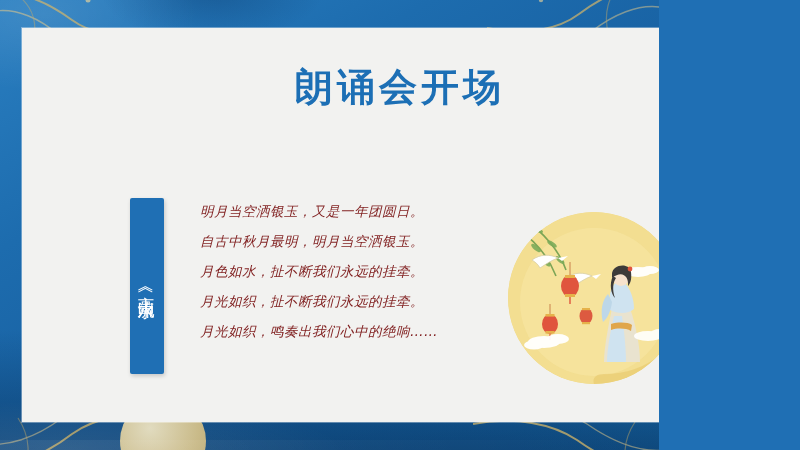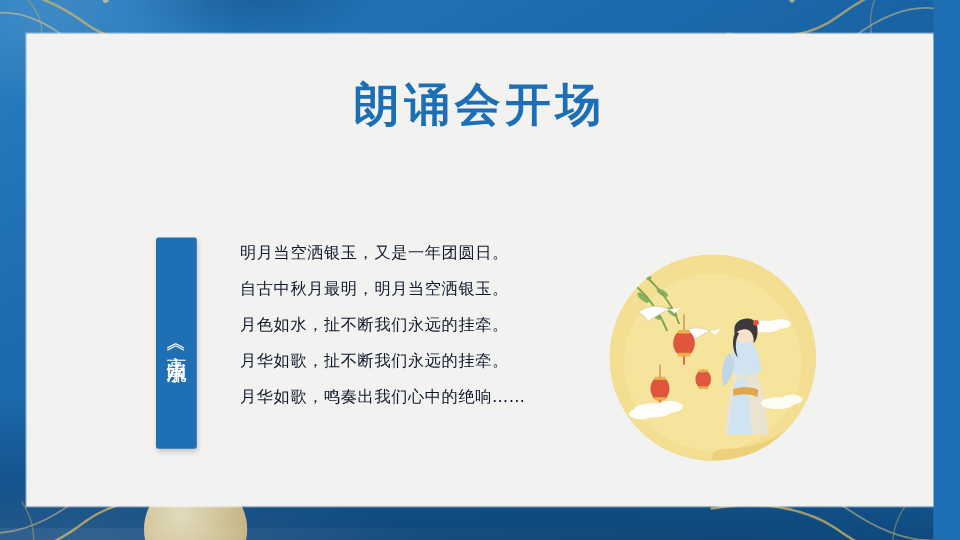--- a/index.html
+++ b/index.html
@@ -9,21 +9,21 @@
   body {
     width: 800px;
     height: 450px;
     overflow: hidden;
     font-family: "Liberation Sans", sans-serif;
     background: #1f6fb4;
   }
 
   .slide {
     position: relative;
-    width: 778px;
+    width: 659px;
     height: 450px;
     overflow: hidden;
     background: linear-gradient(150deg, #2a7fc1 0%, #1d6cae 30%, #175fa0 60%, #1a74b6 100%);
   }
 
   
   .bg-wave {
     position: absolute;
     left: 0;
     right: 0;
@@ -116,26 +116,27 @@
   }
 
   
   .poem {
     position: absolute;
     left: 178px;
     top: 168px;
     width: 300px;
   }
   .poem-line {
-    color: #0f172a;
+    color: #7f1d1d;
     font-size: 13.5px;
     line-height: 30px;
     letter-spacing: 0.5px;
     white-space: nowrap;
     font-family: "DejaVu Sans", "Liberation Sans", sans-serif;
+    font-style: italic;
   }
 
   
   .illus {
     position: absolute;
     left: 486px;
     top: 184px;
     width: 172px;
     height: 172px;
     border-radius: 50%;
@@ -195,22 +196,22 @@
     <div class="title">朗诵会开场</div>
 
     <div class="vlabel">
       <span>《高山流水</span>
     </div>
 
     <div class="poem">
       <div class="poem-line">明月当空洒银玉，又是一年团圆日。</div>
       <div class="poem-line">自古中秋月最明，明月当空洒银玉。</div>
       <div class="poem-line">月色如水，扯不断我们永远的挂牵。</div>
-      <div class="poem-line">月华如歌，扯不断我们永远的挂牵。</div>
-      <div class="poem-line">月华如歌，鸣奏出我们心中的绝响……</div>
+      <div class="poem-line">月光如织，扯不断我们永远的挂牵。</div>
+      <div class="poem-line">月光如织，鸣奏出我们心中的绝响……</div>
     </div>
 
     <div class="illus">
       <svg width="172" height="172" viewBox="0 0 172 172">
 
         <circle cx="86" cy="86" r="86" fill="#f3de91"></circle>
         <circle cx="86" cy="90" r="74" fill="#f7e7a6" opacity="0.55"></circle>
 
         <g stroke="#6f9e4f" stroke-width="1.6" fill="none" opacity="0.9">
           <path d="M4 14 C26 26 40 44 48 64"></path>

